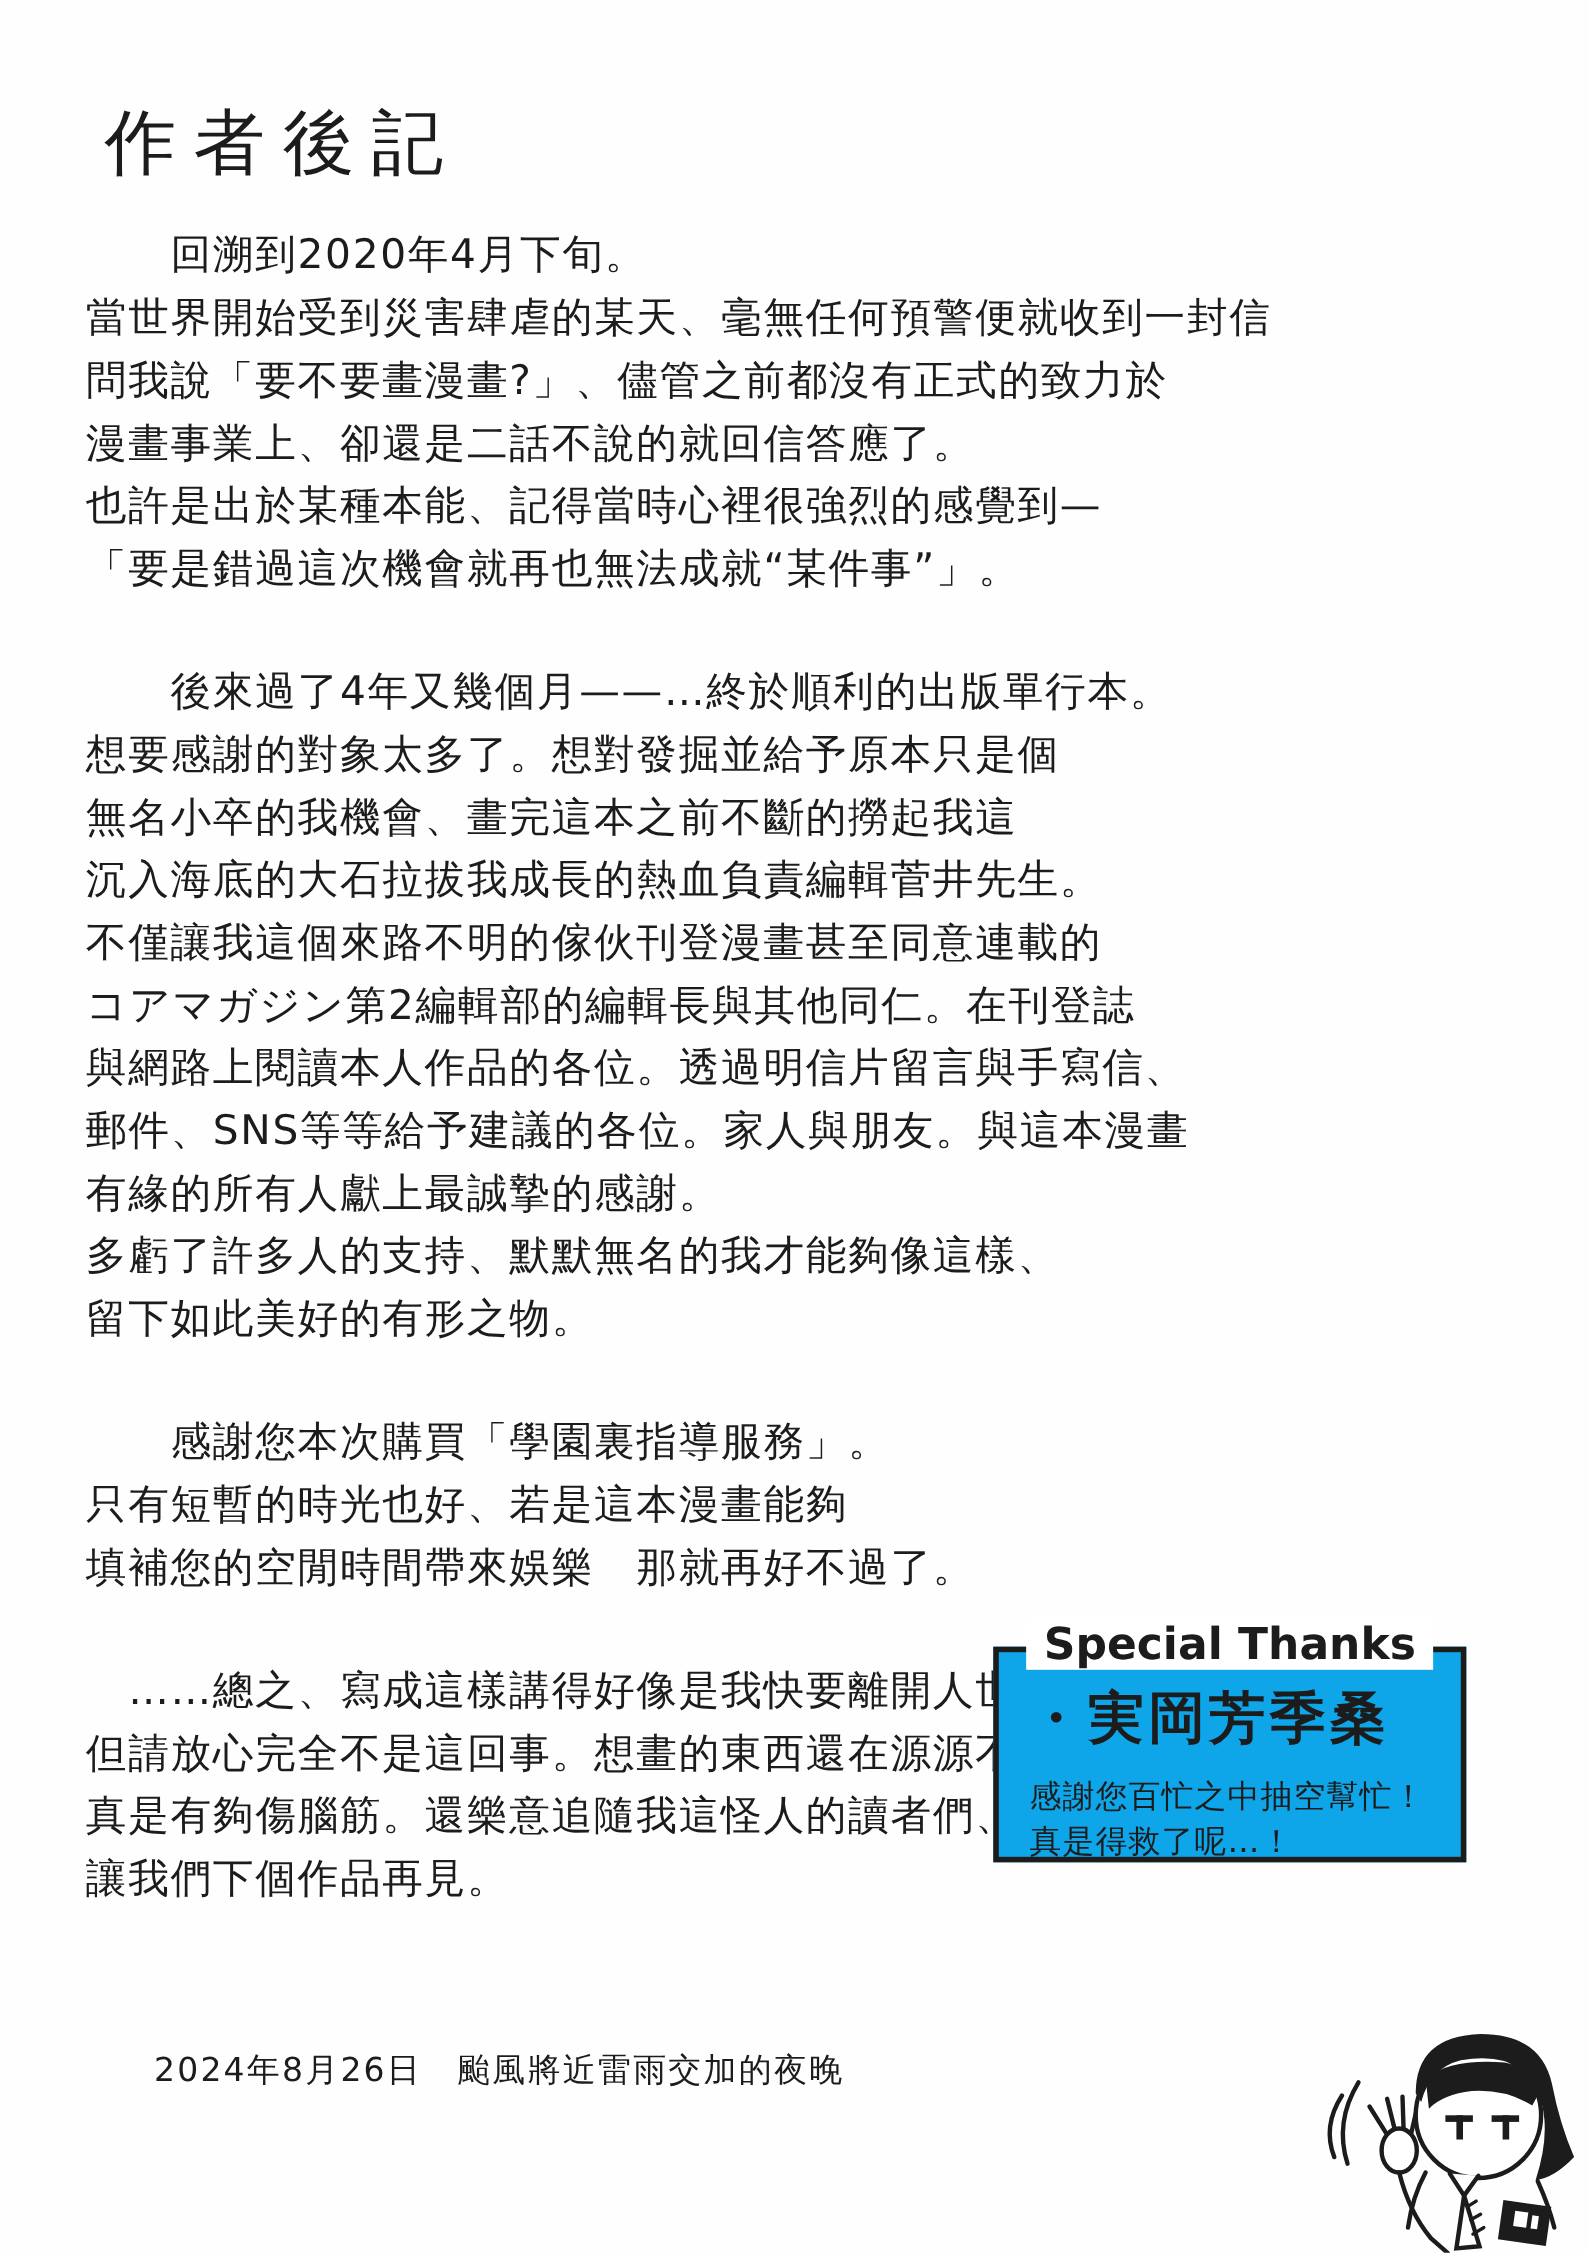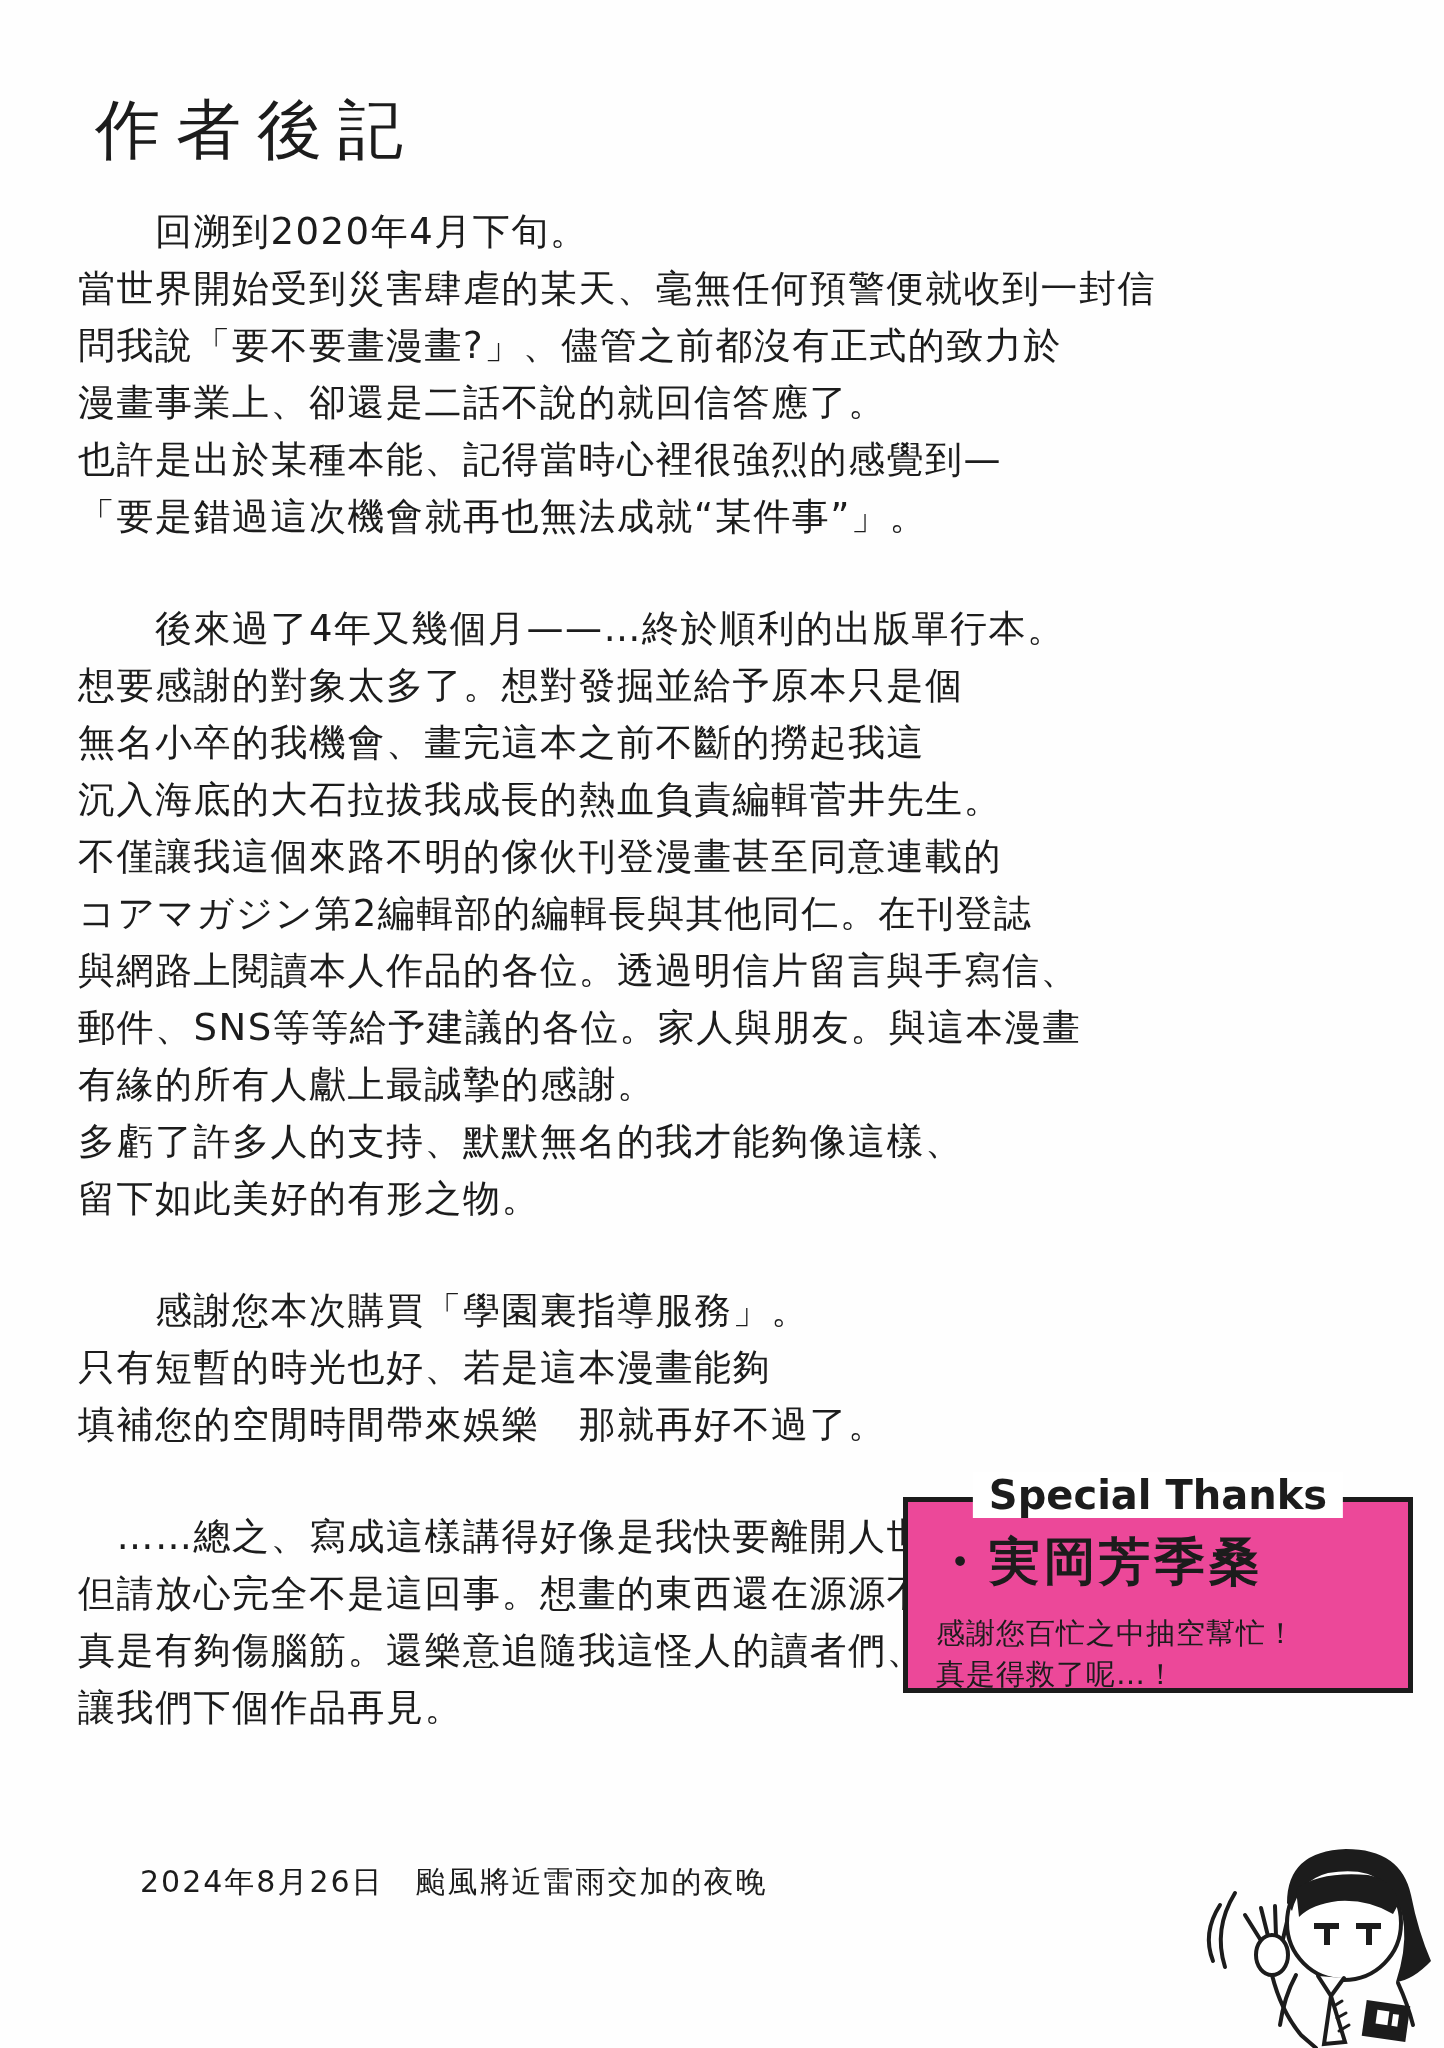--- a/index.html
+++ b/index.html
@@ -32,23 +32,23 @@
     font-size:37px;
     line-height:57px;
     letter-spacing:1.5px;
     white-space:pre-line;
     margin:0 0 55px 0;
   }
   
   .st-box{
     position:absolute;
     left:903px;top:1497px;
-    width:510px;height:196px;
+    width:430px;height:196px;
     border:5px solid #1c1c1c;
-    background:#ec4899;
+    background:#0ea5e9;
     box-sizing:border-box;
   }
   .st-header{
     position:absolute;
     top:-30px;left:50%;
     transform:translateX(-50%);
     background:#ffffff;
     padding:0 16px;
     font-size:40px;
     font-weight:600;

